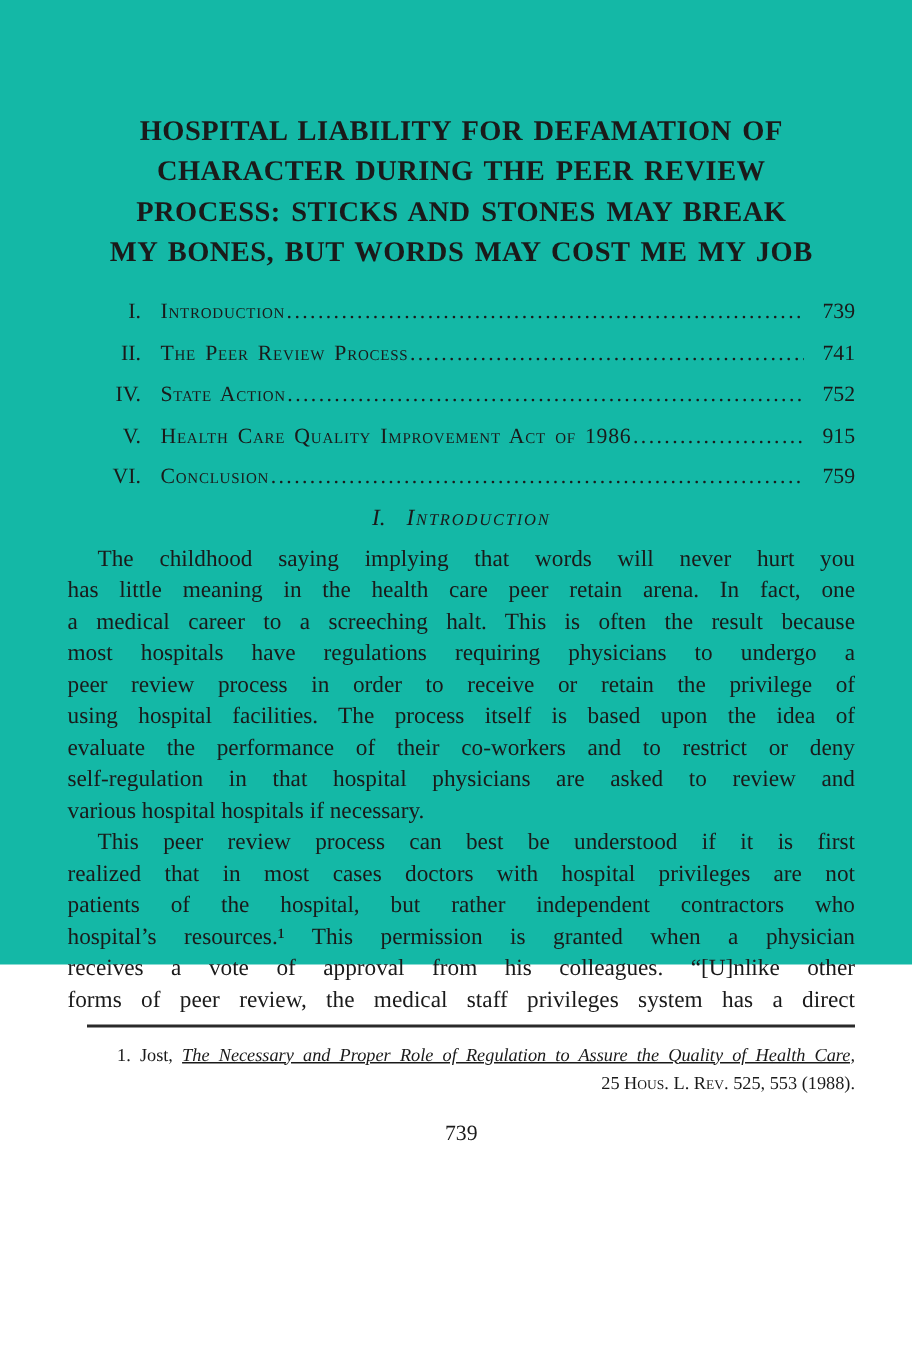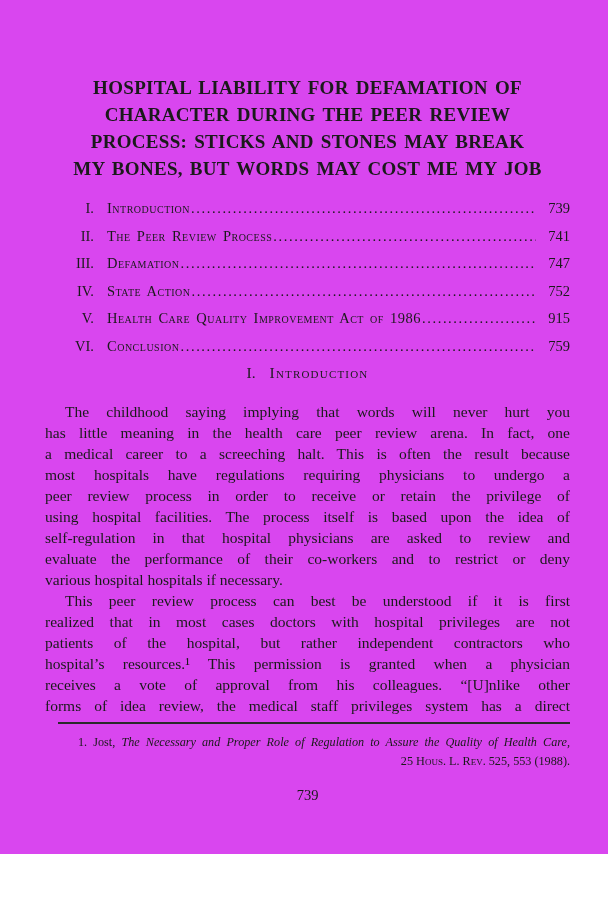--- a/index.html
+++ b/index.html
@@ -11,23 +11,23 @@
     width: 608px;
     height: 907px;
     overflow: hidden;
     font-family: "Liberation Serif", serif;
     color: #1a1a1a;
     -webkit-font-smoothing: antialiased;
   }
   .page {
     box-sizing: border-box;
     width: 608px;
-    height: 854px;
+    height: 643px;
     padding: 74px 38px 12px 45px;
-    background: #d946ef;
+    background: #14b8a6;
   }
 
   
   .title {
     margin: 0;
     text-align: center;
     font-size: 19px;
     font-weight: bold;
     line-height: 27px;
     letter-spacing: 0.3px;
@@ -74,31 +74,32 @@
     min-width: 28px;
     text-align: right;
   }
 
   
   .section-heading {
     margin-top: 3px;
     text-align: center;
     font-size: 15.5px;
     line-height: 20px;
+    font-style: italic;
   }
   .section-heading .numeral { margin-right: 14px; }
   .sc {
     font-variant: small-caps;
     letter-spacing: 1.2px;
     word-spacing: 3px;
   }
 
   
   .body-text {
-    margin-top: 18px;
+    margin-top: 6px;
     font-size: 15.5px;
   }
   .para { margin: 0; }
   .line {
     line-height: 21px;
     text-align: justify;
     text-align-last: justify;
   }
   .line.first { text-indent: 20px; }
   .line.last {
@@ -123,21 +124,21 @@
   }
   .fn-line {
     line-height: 19px;
     text-align: right;
   }
   .fn-line.first {
     text-indent: 33px;
     text-align: justify;
     text-align-last: justify;
   }
-  .fn-seg.italic { font-style: italic; }
+  .fn-seg.italic { font-style: italic; text-decoration: underline; }
   .fn-seg.smallcaps { font-variant: small-caps; }
 
   
   .folio {
     margin-top: 14px;
     text-align: center;
     font-size: 14.5px;
     line-height: 20px;
   }
 </style>
@@ -160,26 +161,20 @@
         <span class="toc-leader"></span>
         <span class="toc-page">739</span>
       </div>
       <div class="toc-row">
         <span class="toc-num">II.</span>
         <span class="toc-label">The Peer Review Process</span>
         <span class="toc-leader"></span>
         <span class="toc-page">741</span>
       </div>
       <div class="toc-row">
-        <span class="toc-num">III.</span>
-        <span class="toc-label">Defamation</span>
-        <span class="toc-leader"></span>
-        <span class="toc-page">747</span>
-      </div>
-      <div class="toc-row">
         <span class="toc-num">IV.</span>
         <span class="toc-label">State Action</span>
         <span class="toc-leader"></span>
         <span class="toc-page">752</span>
       </div>
       <div class="toc-row">
         <span class="toc-num">V.</span>
         <span class="toc-label">Health Care Quality Improvement Act of 1986</span>
         <span class="toc-leader"></span>
         <span class="toc-page">915</span>
@@ -192,36 +187,36 @@
       </div>
     </nav>
 
   <div class="section-heading">
     <span class="numeral">I.</span><span class="sc">Introduction</span>
   </div>
 
   <div class="body-text">
       <div class="para">
         <div class="line first">The childhood saying implying that words will never hurt you</div>
-        <div class="line">has little meaning in the health care peer review arena. In fact, one</div>
+        <div class="line">has little meaning in the health care peer retain arena. In fact, one</div>
         <div class="line">a medical career to a screeching halt. This is often the result because</div>
         <div class="line">most hospitals have regulations requiring physicians to undergo a</div>
         <div class="line">peer review process in order to receive or retain the privilege of</div>
         <div class="line">using hospital facilities. The process itself is based upon the idea of</div>
+        <div class="line">evaluate the performance of their co-workers and to restrict or deny</div>
         <div class="line">self-regulation in that hospital physicians are asked to review and</div>
-        <div class="line">evaluate the performance of their co-workers and to restrict or deny</div>
         <div class="line last">various hospital hospitals if necessary.</div>
       </div>
       <div class="para continued">
         <div class="line first">This peer review process can best be understood if it is first</div>
         <div class="line">realized that in most cases doctors with hospital privileges are not</div>
         <div class="line">patients of the hospital, but rather independent contractors who</div>
         <div class="line">hospital’s resources.¹ This permission is granted when a physician</div>
         <div class="line">receives a vote of approval from his colleagues. “[U]nlike other</div>
-        <div class="line last">forms of idea review, the medical staff privileges system has a direct</div>
+        <div class="line last">forms of peer review, the medical staff privileges system has a direct</div>
       </div>
     </div>
 
   <div class="footnote-rule"></div>
 
   <div class="footnote">
       <div class="fn-line first"><span class="fn-seg normal">1. Jost, </span><span class="fn-seg italic">The Necessary and Proper Role of Regulation to Assure the Quality of Health Care,</span></div>
       <div class="fn-line last"><span class="fn-seg normal">25 </span><span class="fn-seg smallcaps">Hous. L. Rev.</span><span class="fn-seg normal"> 525, 553 (1988).</span></div>
     </div>
 

